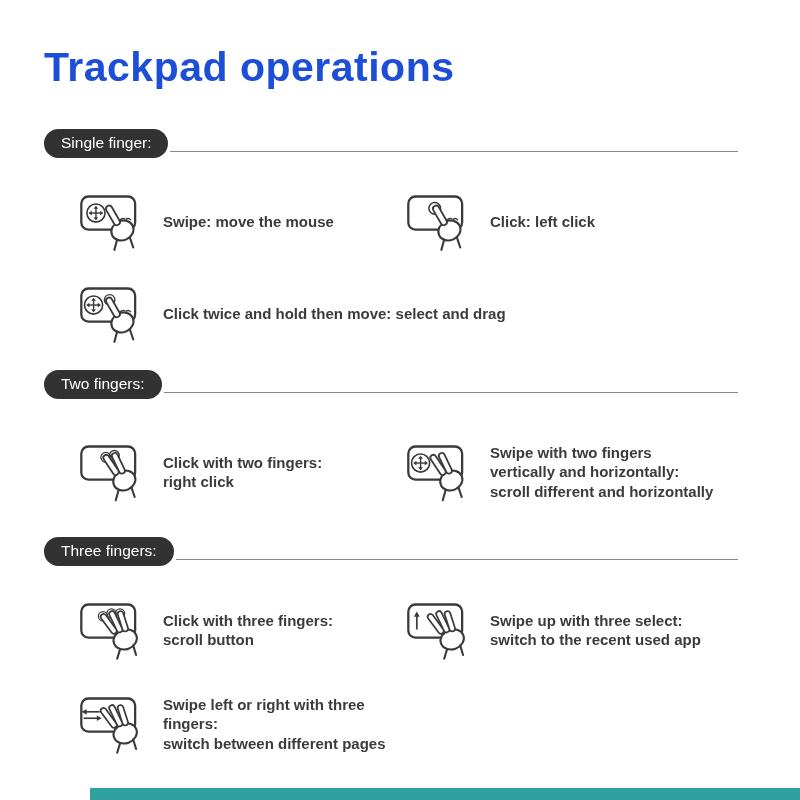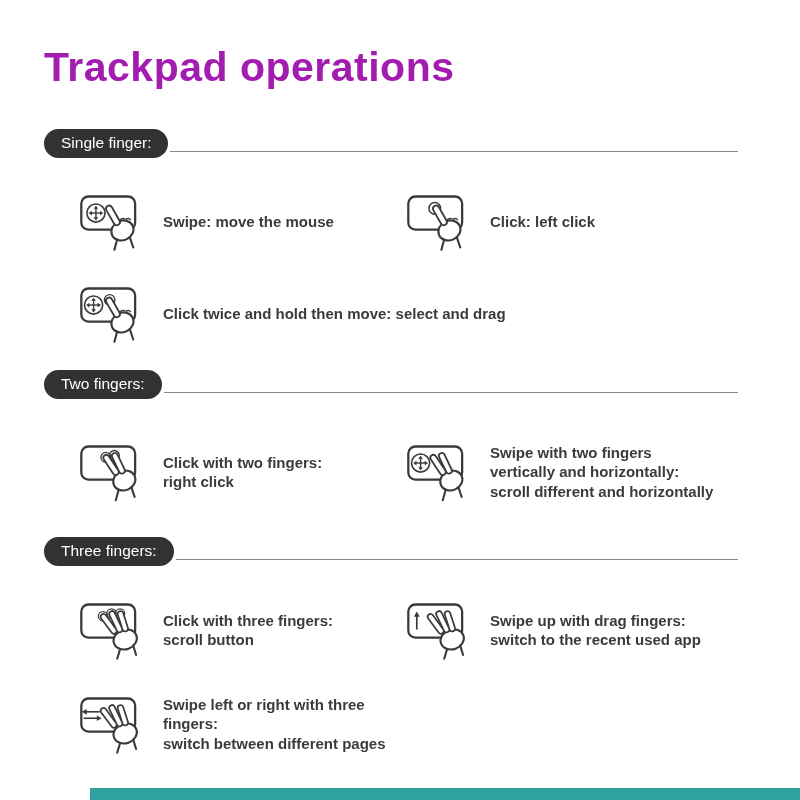--- a/index.html
+++ b/index.html
@@ -8,21 +8,21 @@
     background:#ffffff;
     font-family:"Liberation Sans","DejaVu Sans",sans-serif;
     color:#3b3b3b;
     position:relative;
     overflow:hidden;
   }
   .page { padding:44px 62px 0 44px; }
   .title {
     font-size:41px;
     font-weight:800;
-    color:#a21caf;
+    color:#1d4ed8;
     letter-spacing:.5px;
     margin-bottom:38px;
   }
   section { margin-bottom:22px; }
   .sec-head { display:flex; align-items:flex-end; margin-bottom:30px; }
   .pill {
     background:#323232;
     color:#fff;
     font-size:15.5px;
     font-weight:400;
@@ -219,21 +219,21 @@
         </div>
       </div>
 
       <div class="item">
         <svg class="gicon" viewBox="0 0 72 72">
           <use href="#pad"></use>
           <use href="#arrow-up" transform="translate(12.5,26.5)"></use>
           <use href="#hand3"></use>
         </svg>
         <div class="caption">
-          <div>Swipe up with drag fingers:</div>
+          <div>Swipe up with three select:</div>
           <div>switch to the recent used app</div>
         </div>
       </div>
 
 
       <div class="item">
         <svg class="gicon" viewBox="0 0 72 72">
           <use href="#pad"></use>
           <use href="#arrow-lr" transform="translate(14.5,26.5)"></use>
           <use href="#hand3"></use>

